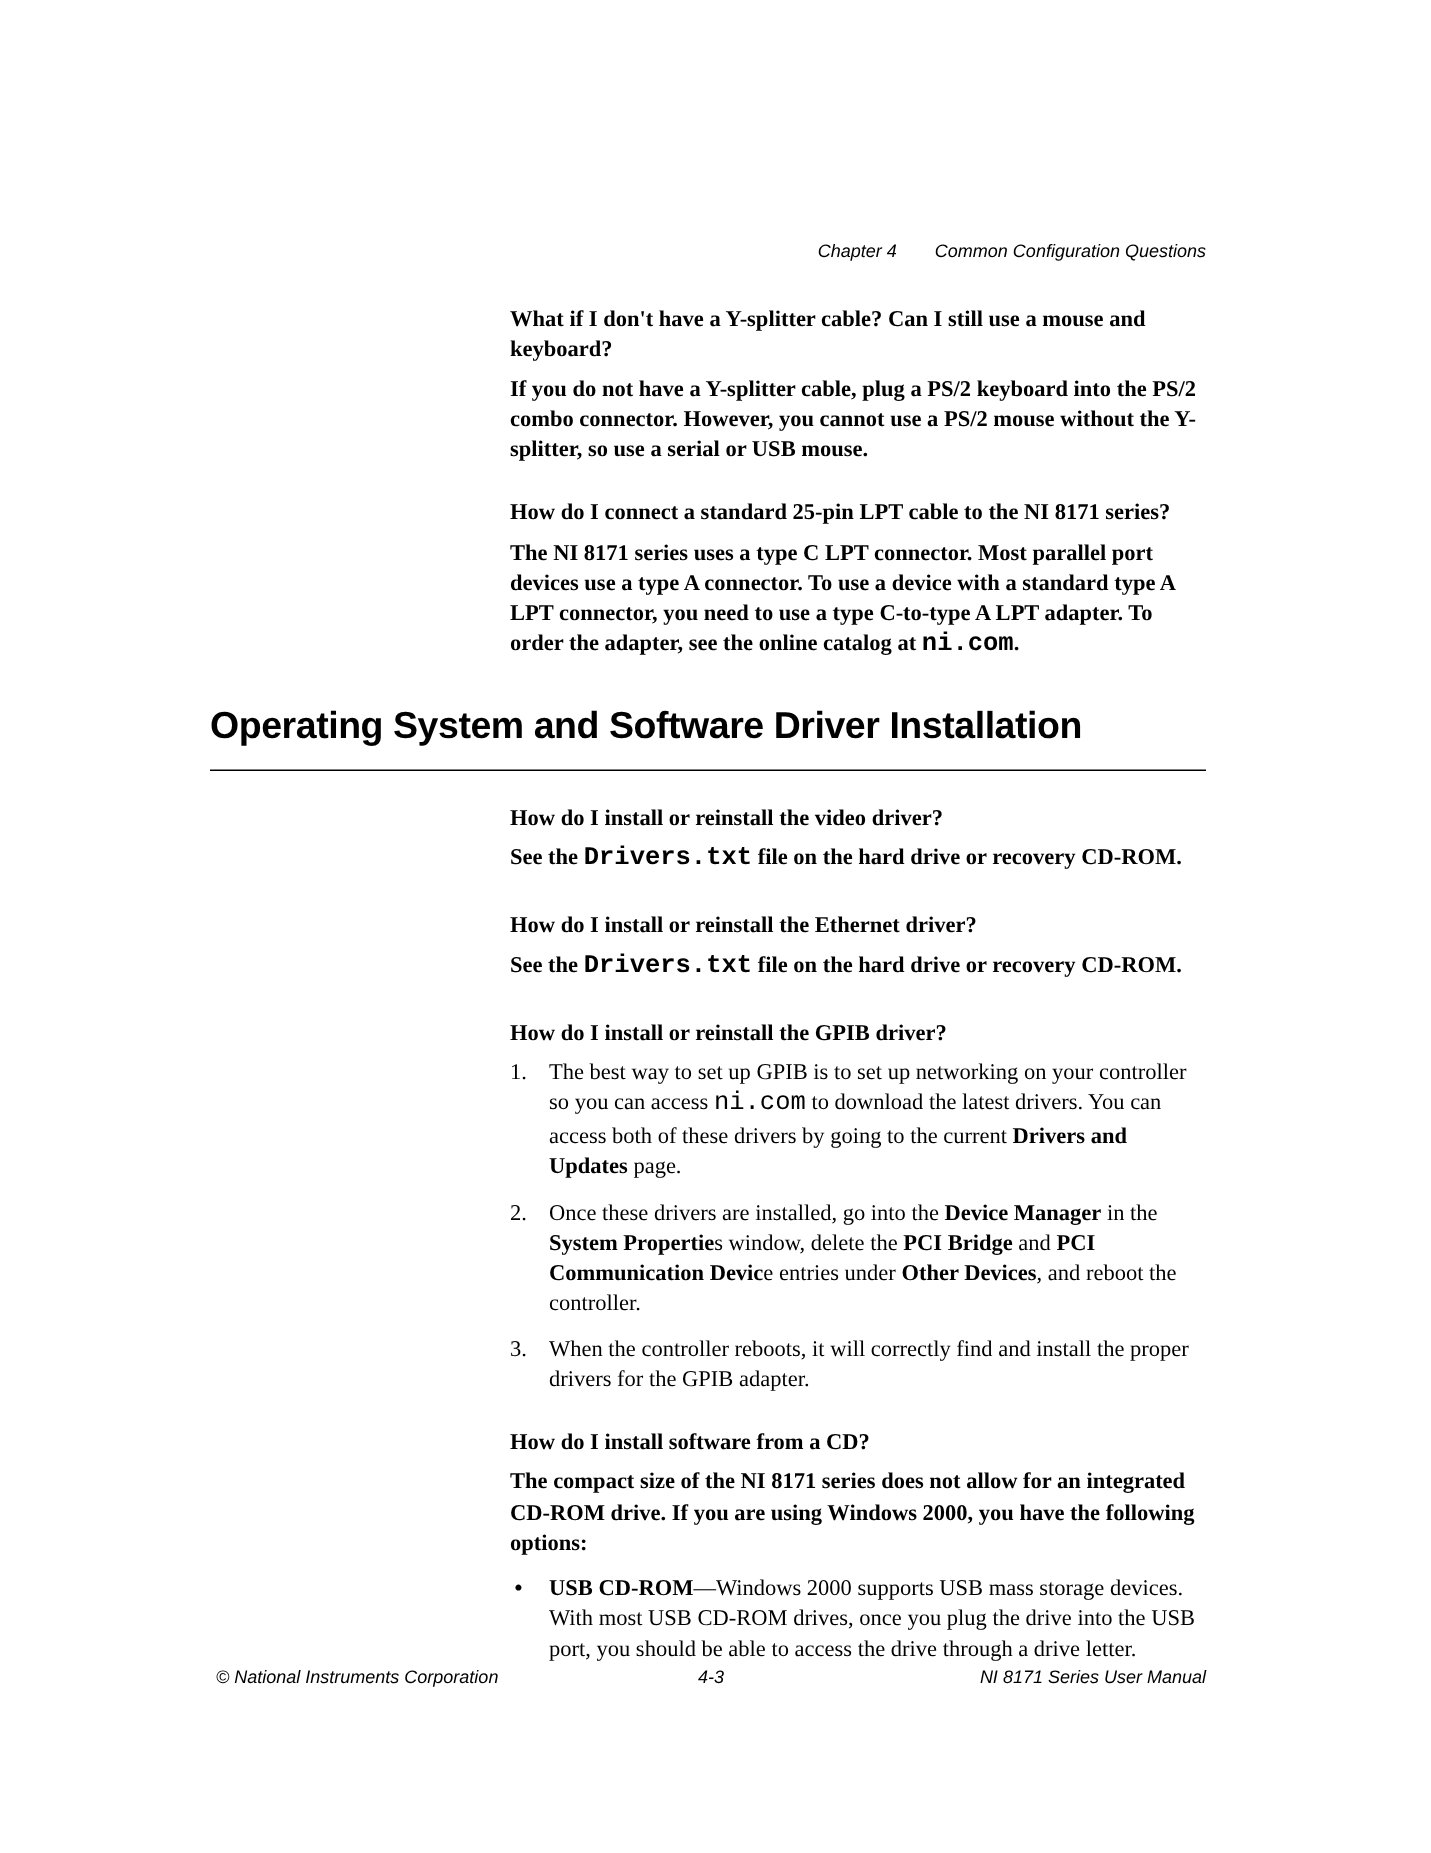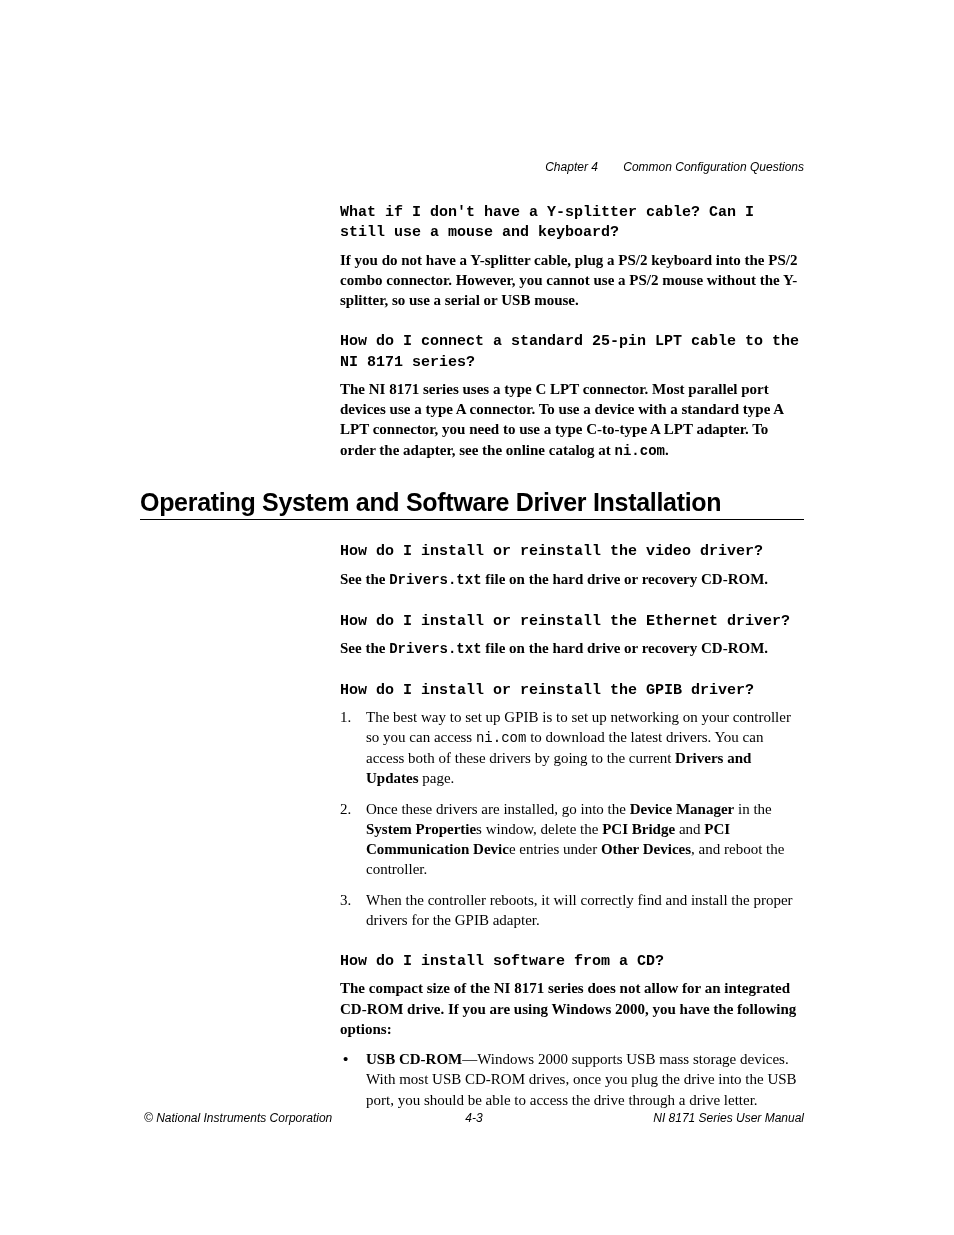--- a/index.html
+++ b/index.html
@@ -31,38 +31,37 @@
     margin-right: 22px;
   }
   .content {
     margin-left: 200px;
     margin-top: 48px;
   }
   .q {
     font-weight: bold;
     margin: 0 0 6px 0;
     line-height: 1.35;
-    font-family: Liberation Mono, monospace;
   }
   .a {
     margin: 0 0 22px 0;
     line-height: 1.35;
     font-weight: bold;
   }
   .mono {
     font-family: "Courier New", Courier, monospace;
-    font-size: 14px;
+    font-size: 17px;
   }
   h1.section {
     font-family: Arial, Helvetica, sans-serif;
     font-weight: bold;
     font-size: 25px;
     letter-spacing: -0.3px;
     margin: 28px 0 4px -200px;
-    padding-bottom: 2px;
+    padding-bottom: 14px;
     border-bottom: 1.5px solid #000;
     width: calc(100% + 200px);
   }
   ol.steps {
     margin: 0 0 22px 0;
     padding-left: 0;
     list-style: none;
     counter-reset: step;
   }
   ol.steps > li {

